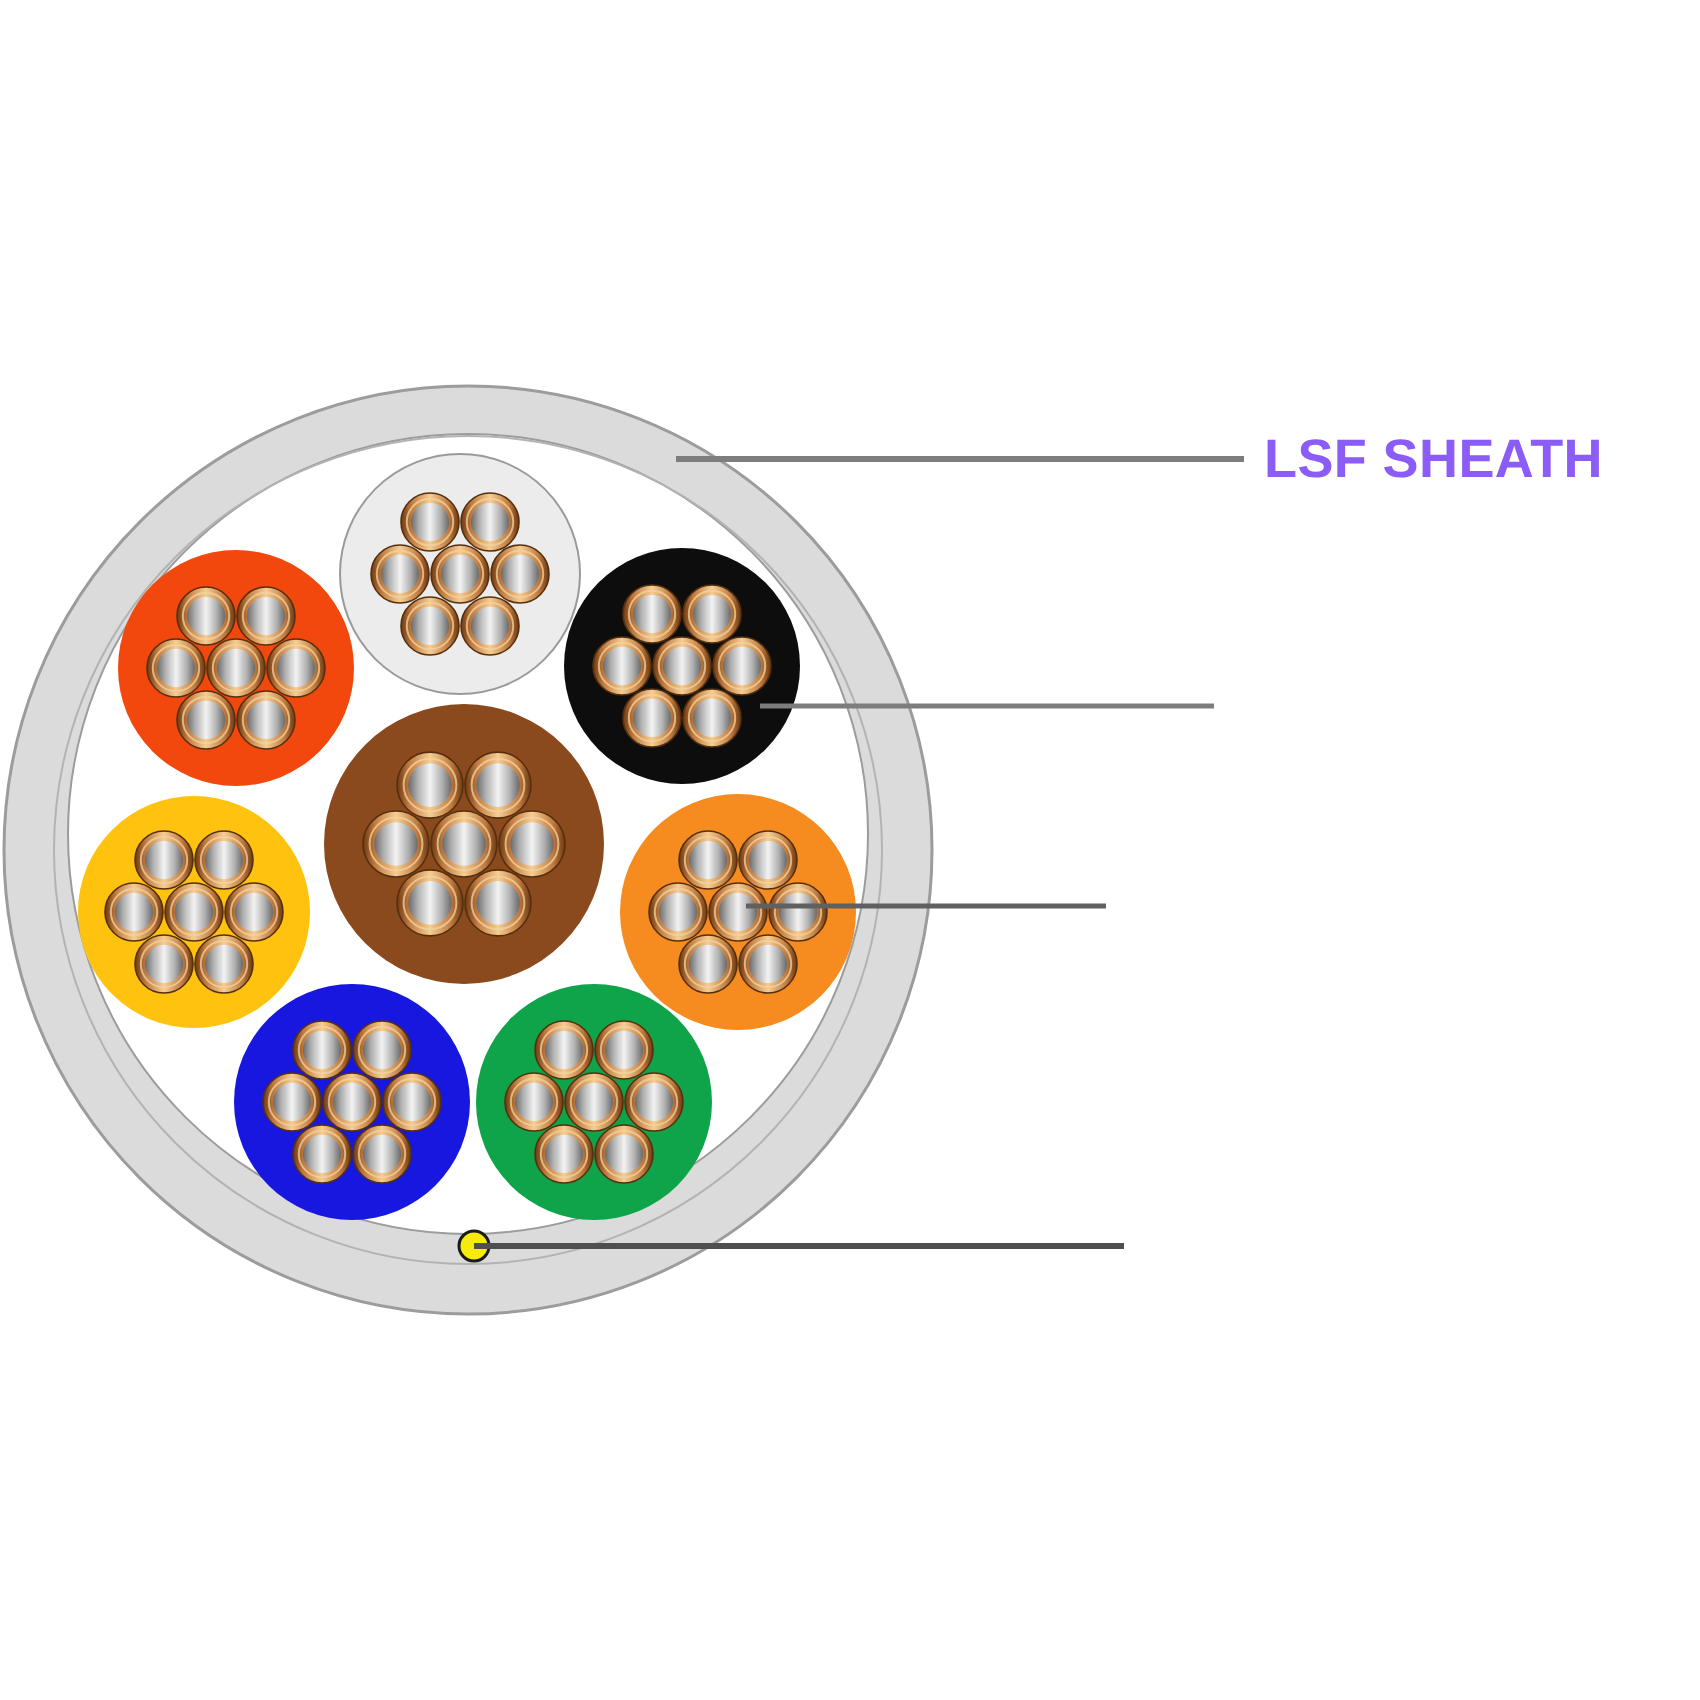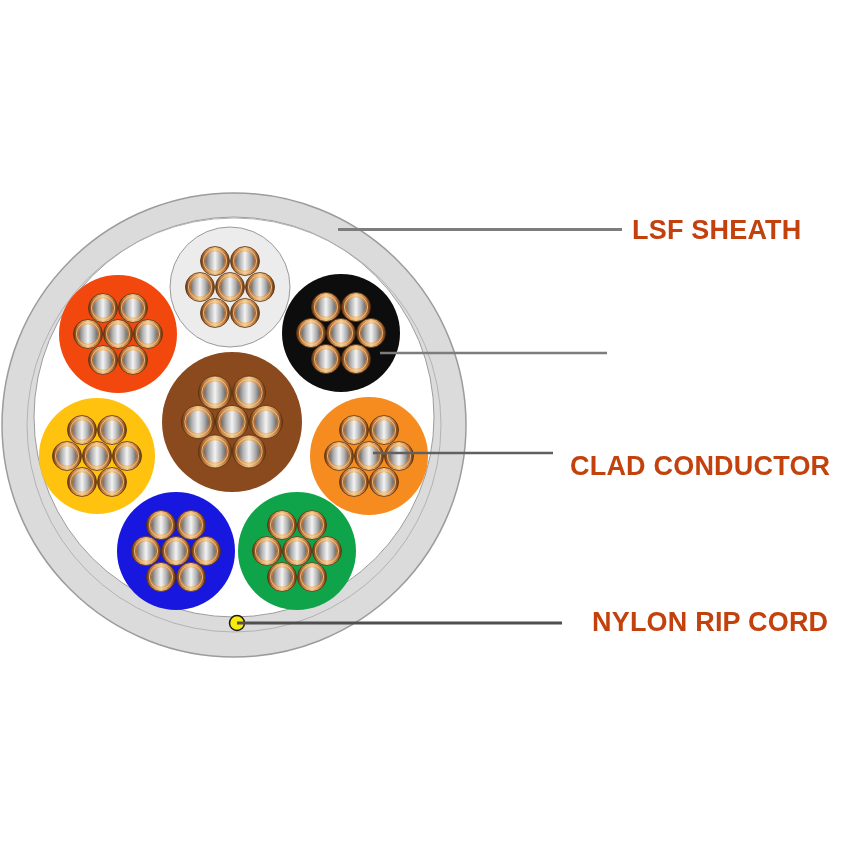--- a/index.html
+++ b/index.html
@@ -8,21 +8,21 @@
     font-family:"Liberation Sans",sans-serif;
     overflow:hidden;
   }
   .stage{position:relative;width:850px;height:850px;background:#ffffff;}
   #diagram-svg{position:absolute;left:0;top:0;}
   .label{
     position:absolute;
     transform:translateY(-50%);
     font-size:27px;
     font-weight:700;
-    color:#c2410c;
+    color:#8b5cf6;
     letter-spacing:0.2px;
     white-space:nowrap;
   }
   #label-sheath{left:632px;top:230px;}
   #label-insulation{left:617px;top:353px;}
   #label-conductor1{left:570px;top:433px;}
   #label-conductor2{left:570px;top:466px;}
   #label-ripcord{left:592px;top:622px;}
 </style>
 </head>
@@ -229,16 +229,14 @@
       <line x1="338" y1="229.5" x2="622" y2="229.5" stroke="#7D7D7D" stroke-width="3"></line>
       <line x1="380" y1="353" x2="607" y2="353" stroke="#7D7D7D" stroke-width="2.6"></line>
       <line x1="373" y1="453" x2="553" y2="453" stroke="#606060" stroke-width="2.6"></line>
       <line x1="237" y1="623" x2="562" y2="623" stroke="#4F4F4F" stroke-width="3"></line>
     </svg>
 
   <div class="label" id="label-sheath">LSF SHEATH</div>
 
 
 
-  <div class="label" id="label-conductor2">CLAD CONDUCTOR</div>
-
-  <div class="label" id="label-ripcord">NYLON RIP CORD</div>
+
 </div>
 
 </body></html>

